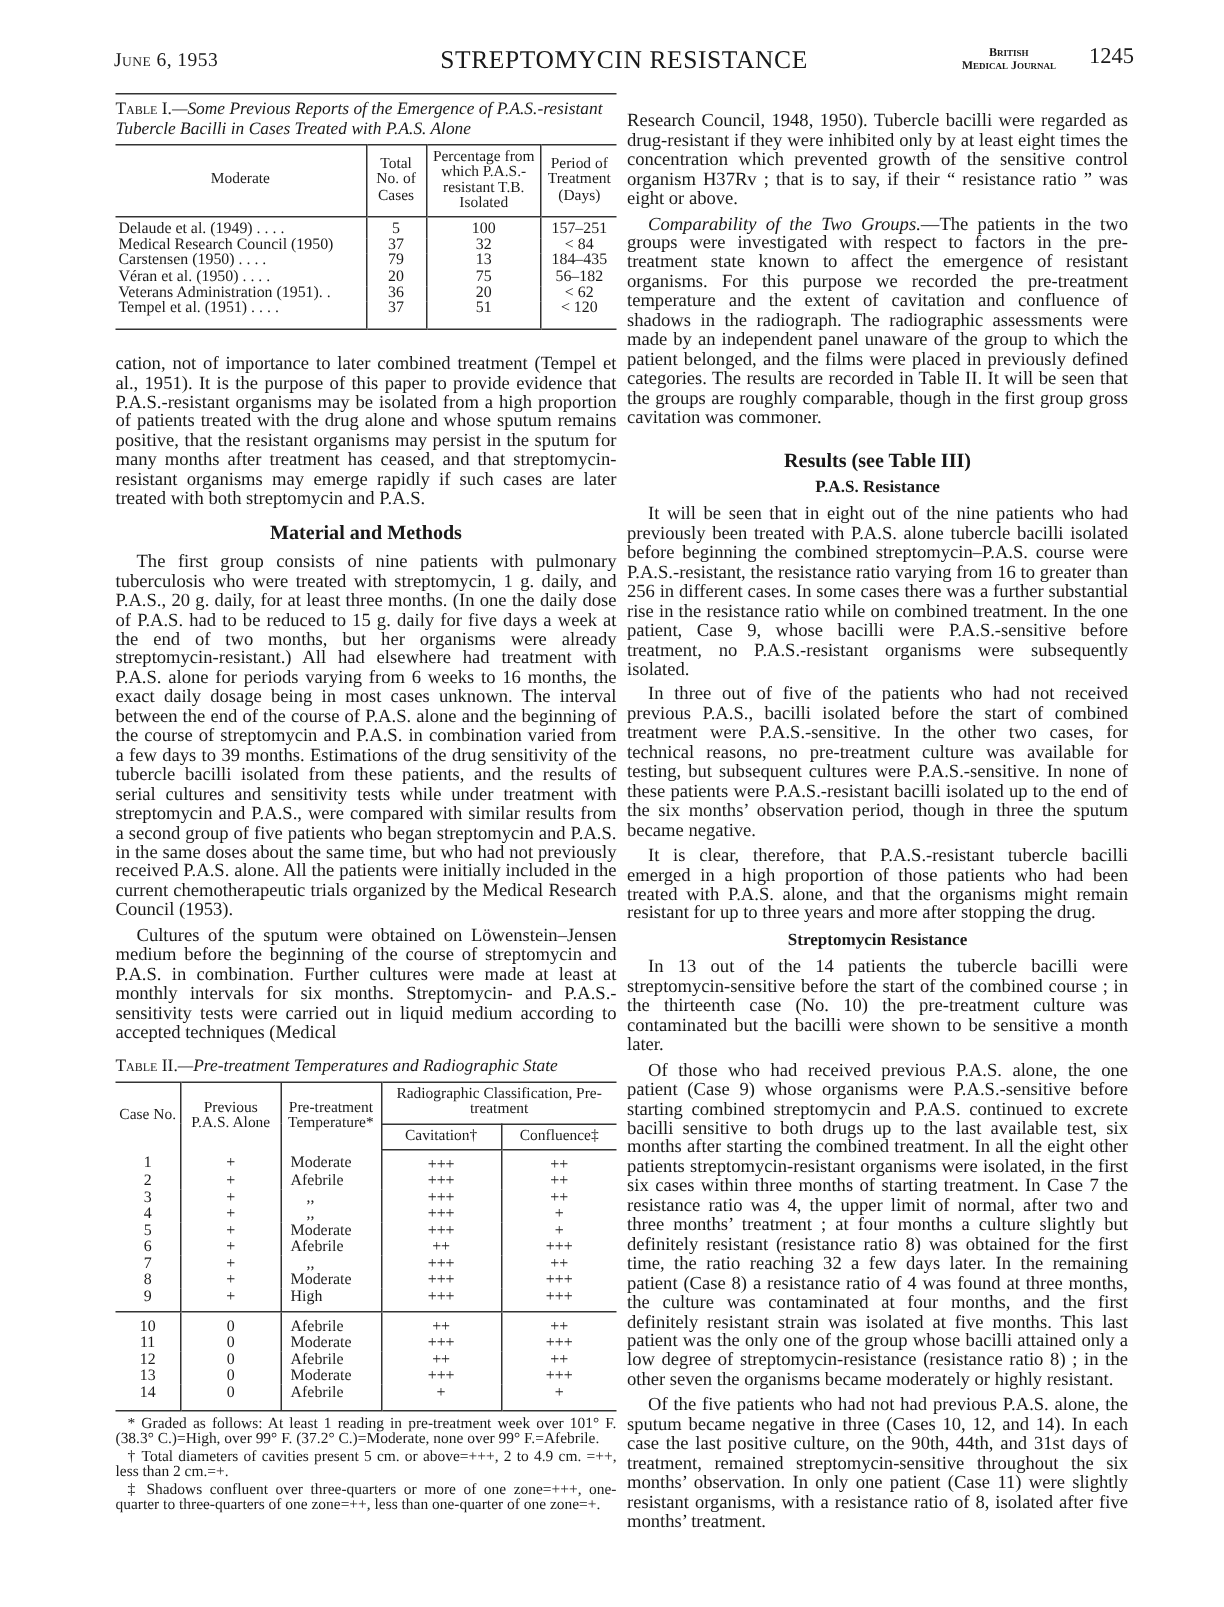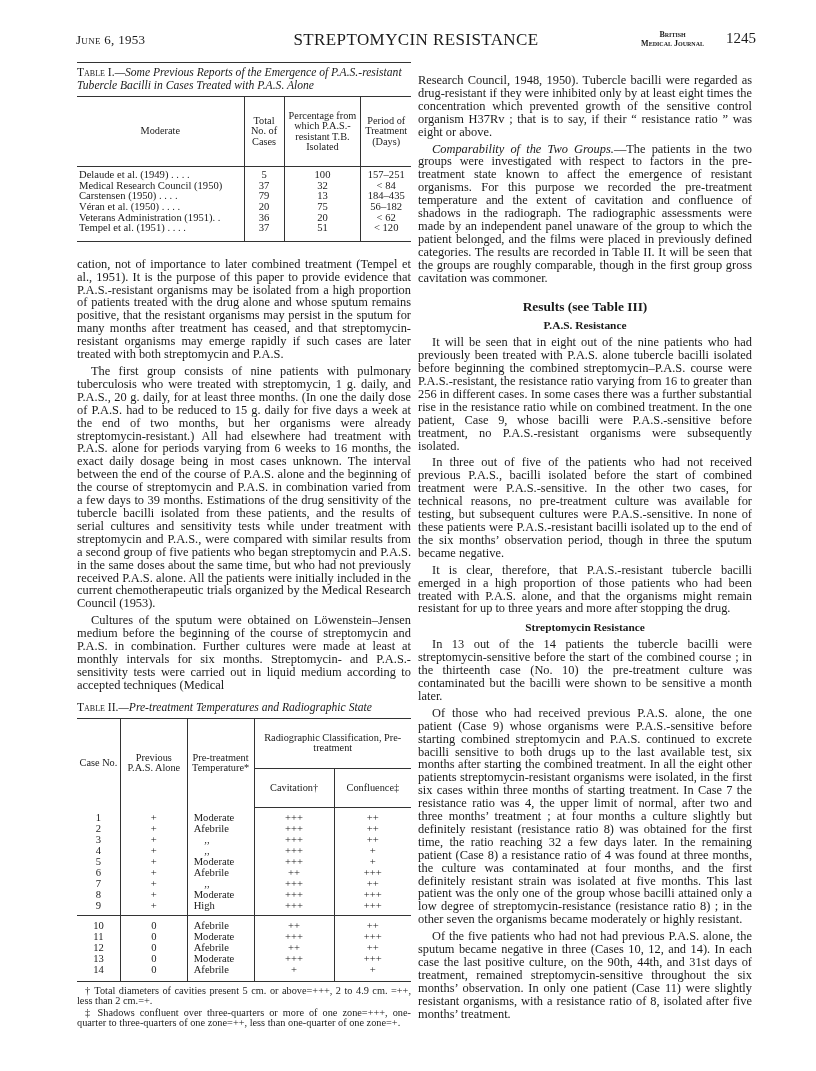--- a/index.html
+++ b/index.html
@@ -10,21 +10,21 @@
   .h-journal { position:absolute; right:52px; top:2px; font-size:8px; font-variant:small-caps; text-align:center; line-height:9px; font-weight:bold; }
   .h-page { position:absolute; right:0; top:2px; font-size:15px; }
   .col { position:absolute; top:62px; width:334px; font-size:12.4px; line-height:12.9px; text-align:justify; }
   .col-left { left:77px; }
   .col-right { left:418px; }
   .rule { border-top:1.5px solid #333; }
   .caption { font-size:11.6px; line-height:12.5px; text-align:left; margin:4px 0 4px; }
   .caption .lbl { font-variant:small-caps; font-style:normal; }
   .caption i { font-style:italic; }
   table { border-collapse:collapse; width:100%; font-size:10.6px; line-height:10.6px; }
-  th { font-weight:normal; font-size:10.3px; line-height:10.3px; padding:14px 2px; vertical-align:middle; text-align:center; }
+  th { font-weight:normal; font-size:10.3px; line-height:10.3px; padding:3px 2px; vertical-align:middle; text-align:center; }
   td { padding:0 2px; vertical-align:top; }
   .t1 th { border-bottom:1.5px solid #333; }
   .t1 th + th, .t1 td + td { border-left:1px solid #333; }
   .t1 tbody tr:first-child td { padding-top:3px; }
   .t1 tbody tr:last-child td { padding-bottom:7px; border-bottom:1.5px solid #333; }
   .t1 td.num { text-align:center; }
   .t1 td.auth { white-space:nowrap; text-align:left; }
   .para { margin:0; text-indent:14px; }
   .para.noindent { text-indent:0; }
   .heading { text-align:center; font-weight:bold; font-size:13.4px; margin:10px 0 6px; }
@@ -107,20 +107,21 @@
           <td class="auth">Tempel et al. (1951)   . .   . .</td>
           <td class="num">37</td>
           <td class="num">51</td>
           <td class="num">&lt; 120</td>
         </tr>
       </tbody>
   </table>
 
   <div style="height:16px;"></div>
   <p class="para noindent">cation, not of importance to later combined treatment (Tempel et al., 1951). It is the purpose of this paper to provide evidence that P.A.S.-resistant organisms may be isolated from a high proportion of patients treated with the drug alone and whose sputum remains positive, that the resistant organisms may persist in the sputum for many months after treatment has ceased, and that streptomycin-resistant organisms may emerge rapidly if such cases are later treated with both streptomycin and P.A.S.</p>
+  <div class="heading">Material and Methods</div>
   <p class="para">The first group consists of nine patients with pulmonary tuberculosis who were treated with streptomycin, 1 g. daily, and P.A.S., 20 g. daily, for at least three months. (In one the daily dose of P.A.S. had to be reduced to 15 g. daily for five days a week at the end of two months, but her organisms were already streptomycin-resistant.) All had elsewhere had treatment with P.A.S. alone for periods varying from 6 weeks to 16 months, the exact daily dosage being in most cases unknown. The interval between the end of the course of P.A.S. alone and the beginning of the course of streptomycin and P.A.S. in combination varied from a few days to 39 months. Estimations of the drug sensitivity of the tubercle bacilli isolated from these patients, and the results of serial cultures and sensitivity tests while under treatment with streptomycin and P.A.S., were compared with similar results from a second group of five patients who began streptomycin and P.A.S. in the same doses about the same time, but who had not previously received P.A.S. alone. All the patients were initially included in the current chemotherapeutic trials organized by the Medical Research Council (1953).</p>
   <p class="para">Cultures of the sputum were obtained on Löwenstein–Jensen medium before the beginning of the course of streptomycin and P.A.S. in combination. Further cultures were made at least at monthly intervals for six months. Streptomycin- and P.A.S.-sensitivity tests were carried out in liquid medium according to accepted techniques (Medical</p>
 
   <div class="caption" style="margin-top:10px; text-align:left;">
     <span class="lbl">Table II.</span><i>—Pre-treatment Temperatures and Radiographic State</i>
   </div>
   <table class="t2">
     <thead>
       <tr class="top">
         <th rowspan="2" style="width:13%;">Case No.</th>
@@ -228,20 +229,21 @@
         <tr class="last">
           <td>14</td>
           <td>0</td>
           <td class="temp">Afebrile</td>
           <td>+</td>
           <td>+</td>
         </tr>
       </tbody>
   </table>
   <div id="t2-footnotes">
+      <p class="fn">* Graded as follows: At least 1 reading in pre-treatment week over 101° F. (38.3° C.)=High, over 99° F. (37.2° C.)=Moderate, none over 99° F.=Afebrile.</p>
       <p class="fn">† Total diameters of cavities present 5 cm. or above=+++, 2 to 4.9 cm. =++, less than 2 cm.=+.</p>
       <p class="fn">‡ Shadows confluent over three-quarters or more of one zone=+++, one-quarter to three-quarters of one zone=++, less than one-quarter of one zone=+.</p>
     </div>
 </div>
 
 <div class="col col-right">
   <div style="height:12px;"></div>
   <p class="para noindent">Research Council, 1948, 1950). Tubercle bacilli were regarded as drug-resistant if they were inhibited only by at least eight times the concentration which prevented growth of the sensitive control organism H37Rv ; that is to say, if their “ resistance ratio ” was eight or above.</p>
   <p class="para"><span class="italic">Comparability of the Two Groups.</span><span>—The patients in the two groups were investigated with respect to factors in the pre-treatment state known to affect the emergence of resistant organisms. For this purpose we recorded the pre-treatment temperature and the extent of cavitation and confluence of shadows in the radiograph. The radiographic assessments were made by an independent panel unaware of the group to which the patient belonged, and the films were placed in previously defined categories. The results are recorded in Table II. It will be seen that the groups are roughly comparable, though in the first group gross cavitation was commoner.</span></p>
   <div class="heading" style="margin-top:16px;">Results (see Table III)</div>

